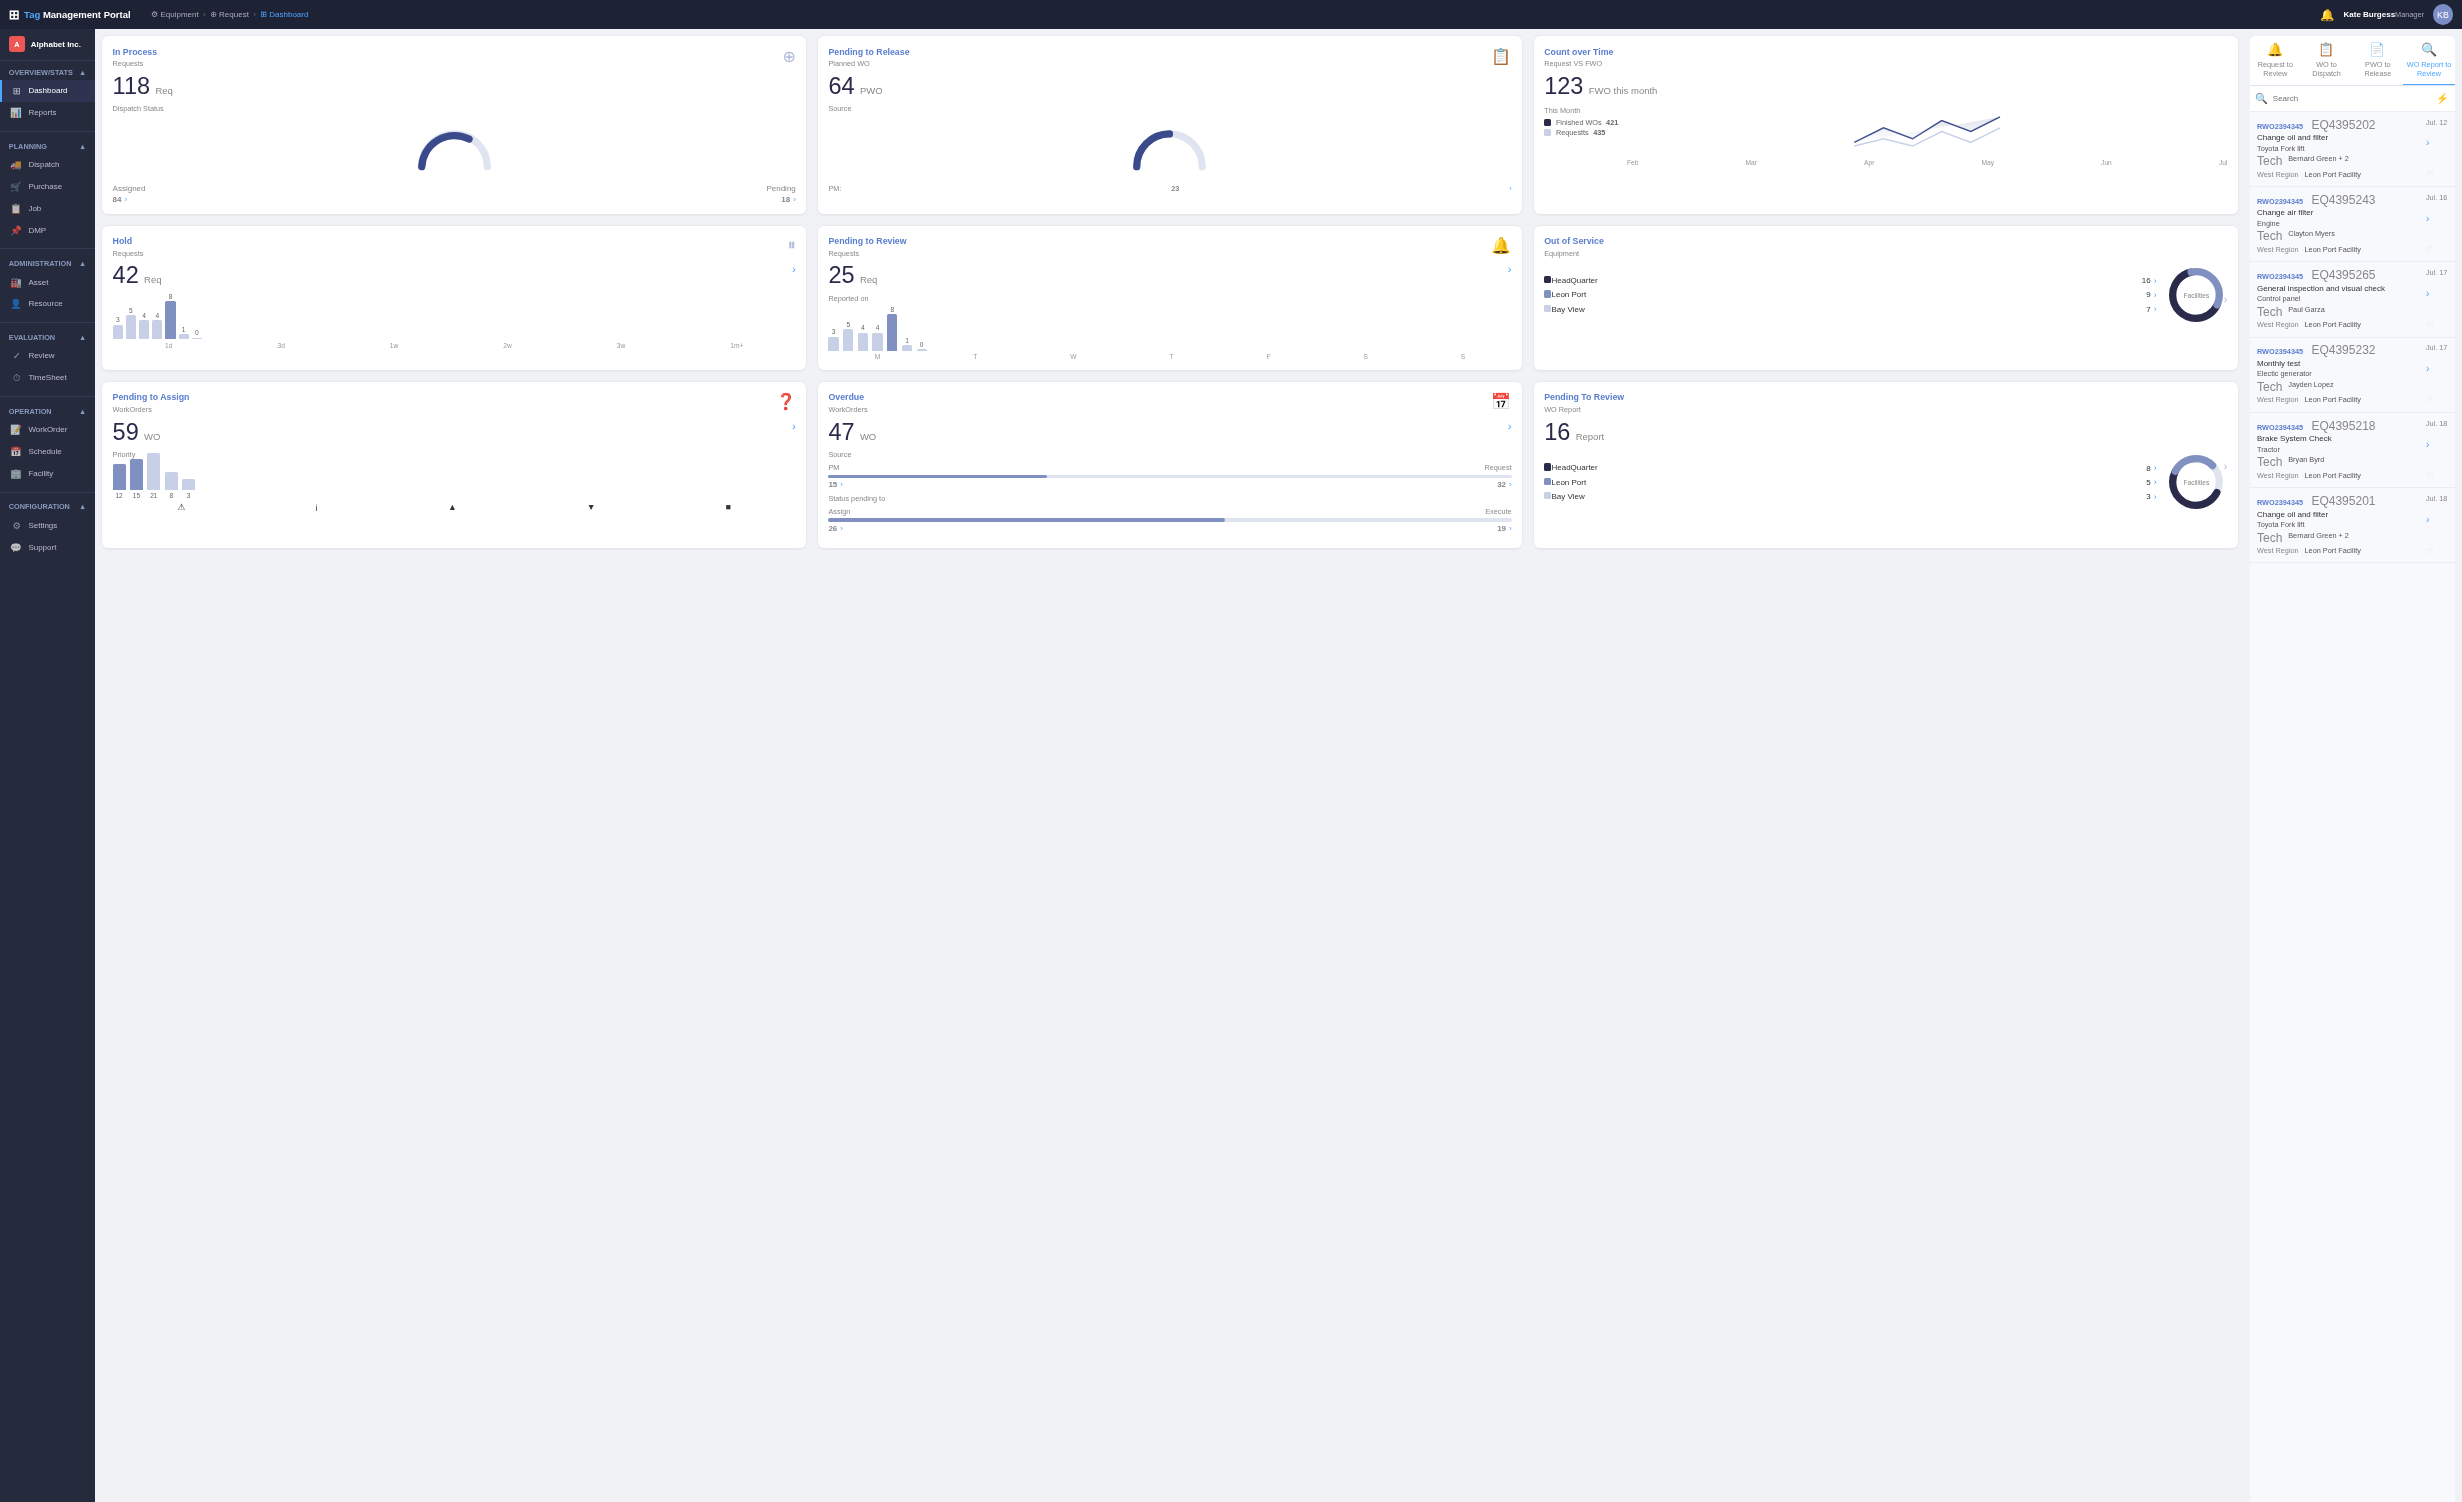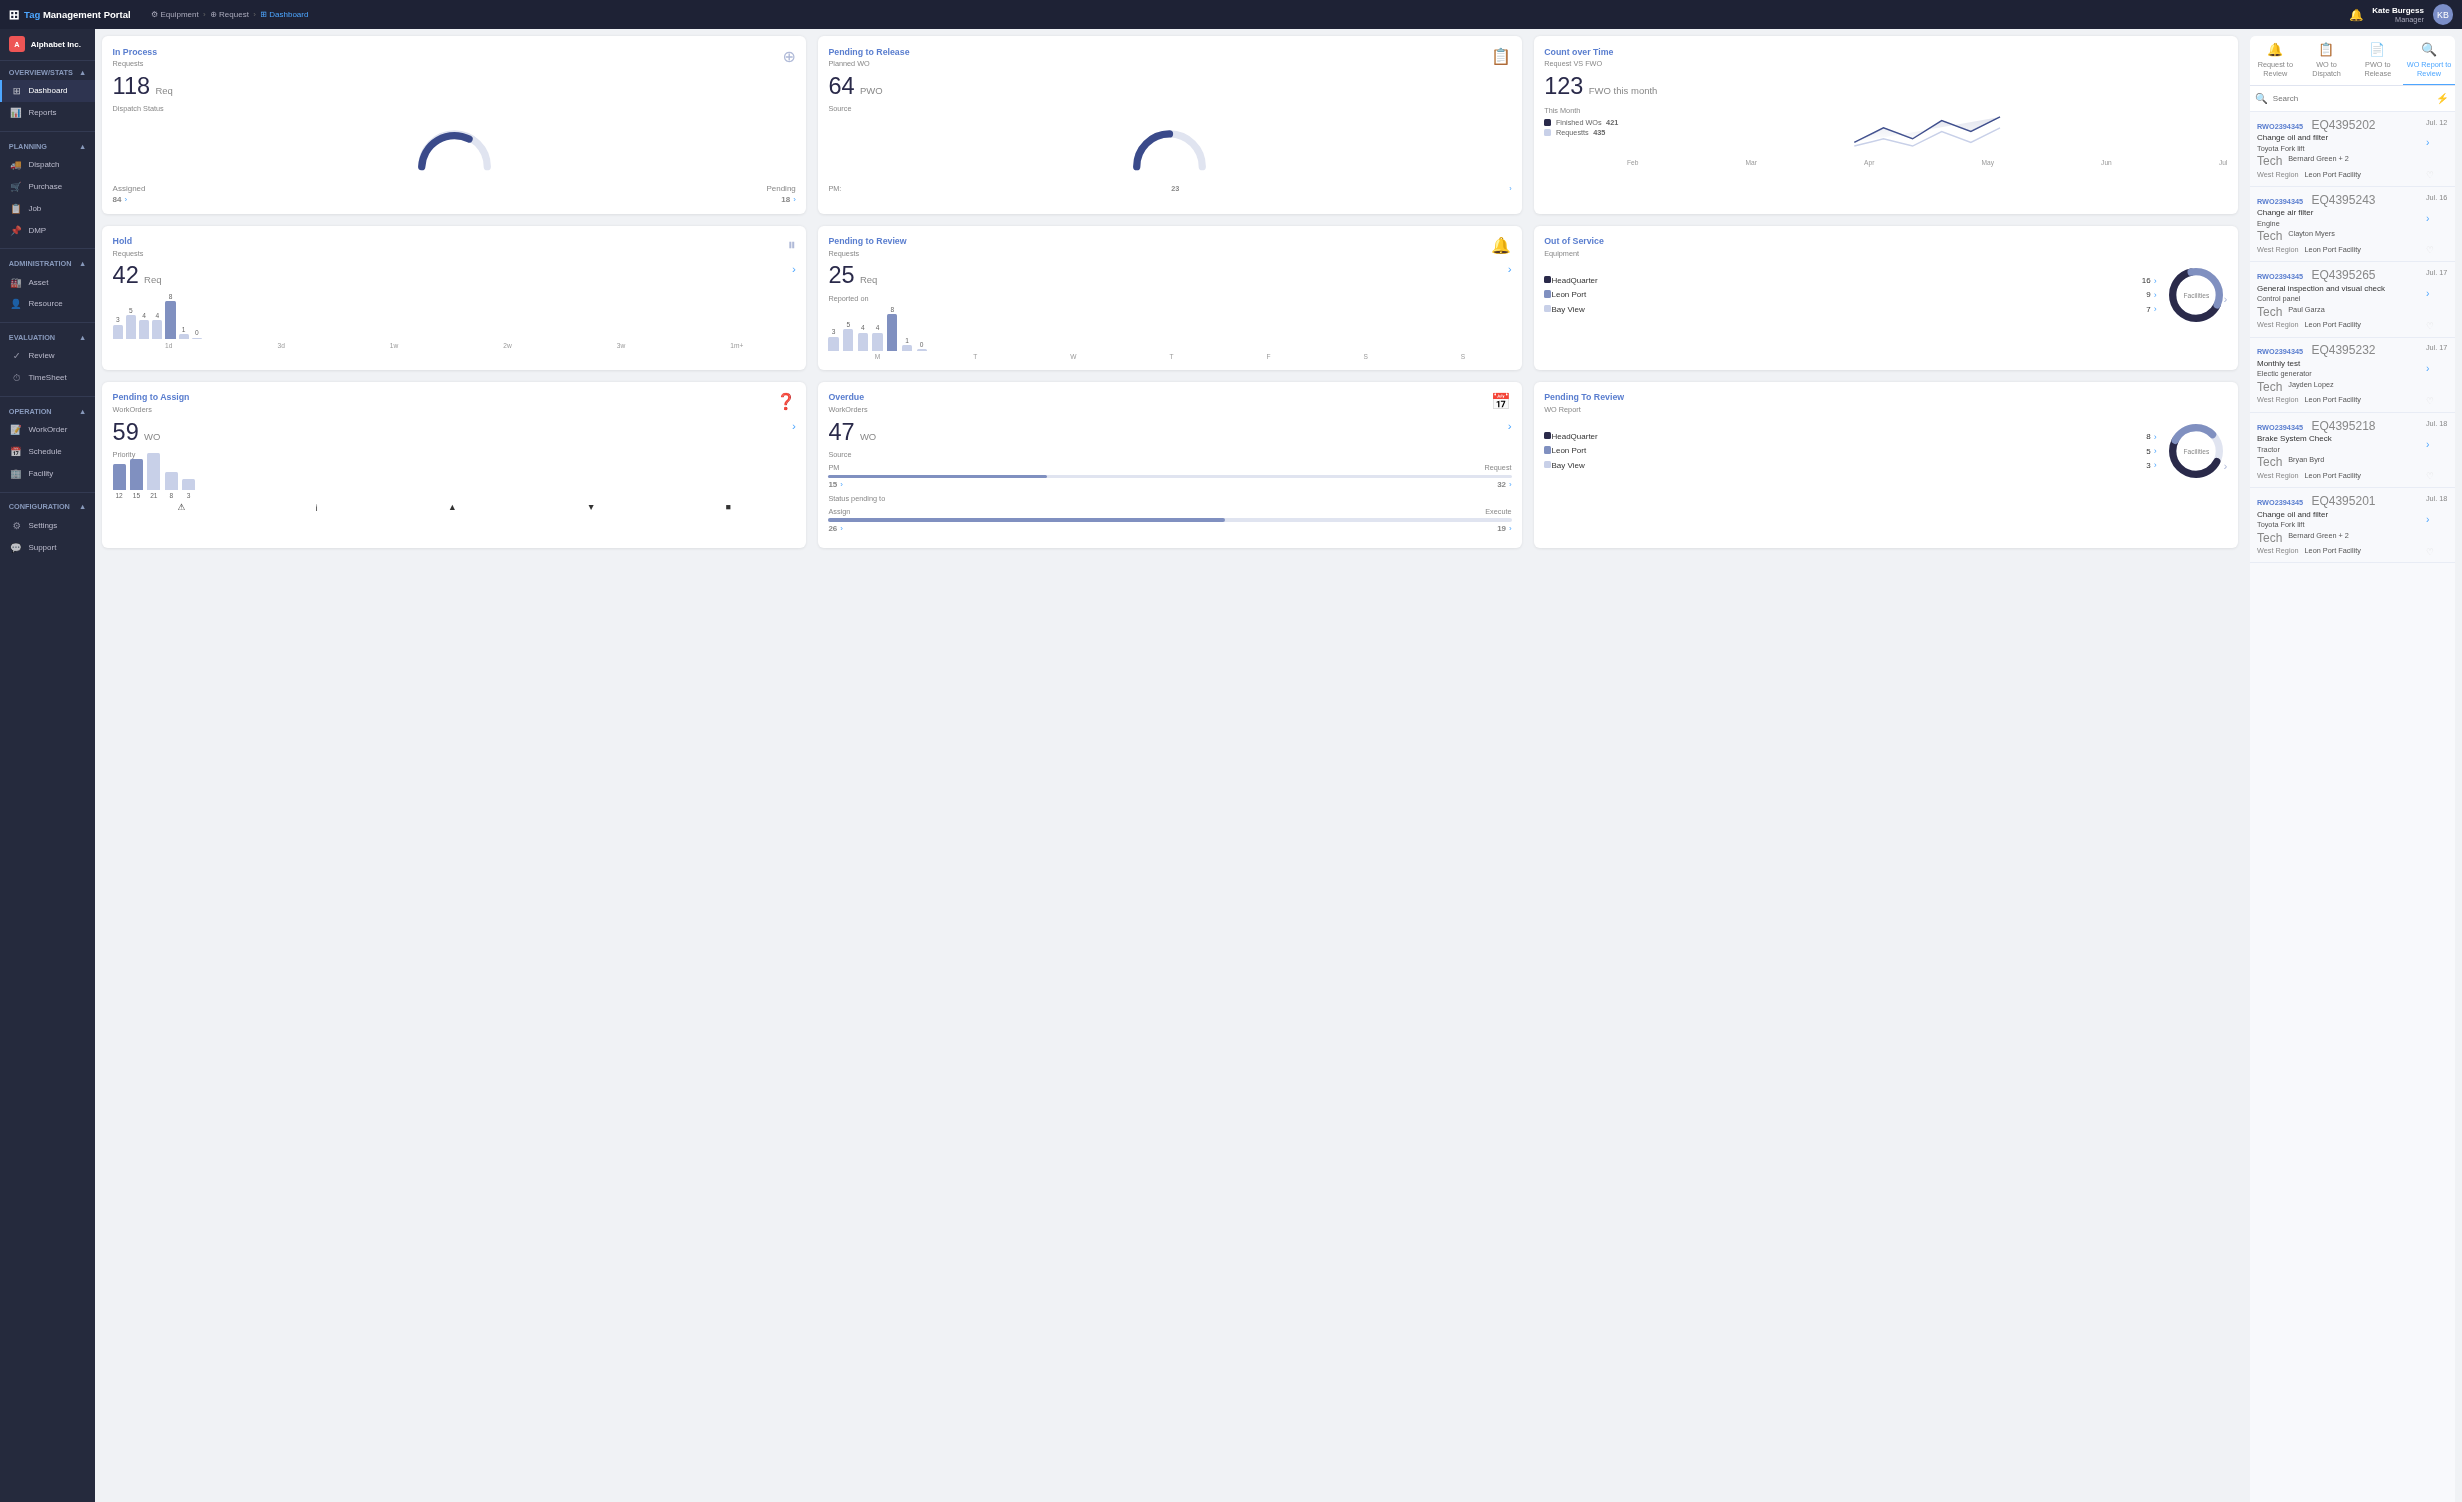--- a/index.html
+++ b/index.html
@@ -6,21 +6,21 @@
     body { font-family: 'Segoe UI', Arial, sans-serif; background: #f0f2f5; font-size: 8.8px; color: #333; display: flex; flex-direction: column; height: 100vh; overflow: hidden; }
 
     
     .top-nav { background: #1e2235; height: 29px; display: flex; align-items: center; padding: 0 8.8px; gap: 8.8px; flex-shrink: 0; }
     .top-nav .brand { color: #fff; font-size: 9.5px; font-weight: 600; display: flex; align-items: center; gap: 4.4px; }
     .breadcrumb { display: flex; align-items: center; gap: 4.4px; color: #aab; font-size: 8px; margin-left: 11.7px; }
     .breadcrumb .sep { color: #666; }
     .breadcrumb .active { color: #4da6ff; }
     .top-nav-right { margin-left: auto; display: flex; align-items: center; gap: 8.8px; color: #ccc; font-size: 8px; }
     .bell-icon { font-size: 11.7px; cursor: pointer; }
-    .user-info { display: flex; flex-direction: column; align-items: flex-end; text-align: center; }
+    .user-info { display: flex; align-items: flex-end; text-align: center; }
     .user-name { color: #fff; font-weight: 600; font-size: 8px; }
     .user-role { color: #aab; font-size: 7.3px; }
     .avatar { width: 20.5px; height: 20.5px; border-radius: 50%; background: #7b8ec8; display: flex; align-items: center; justify-content: center; color: #fff; font-size: 8.8px; }
 
     
     .main-layout { display: flex; flex: 1; overflow: hidden; }
 
     
     .sidebar { width: 95px; background: #252a3d; color: #ccc; display: flex; flex-direction: column; overflow-y: auto; flex-shrink: 0; }
     .sidebar-company { padding: 7.3px 8.8px; display: flex; align-items: center; gap: 5.9px; border-bottom: 0.7px solid #333a52; }
@@ -711,20 +711,24 @@
             <span class="arrow-sm">›</span>
           </div>
         </div>
       </div>
     </div>
 
     <div class="card">
       <div class="card-title">Pending To Review</div>
       <div class="card-subtitle">WO Report</div>
       <span class="card-arrow">›</span>
+      <div>
+        <span class="card-big-num">16</span>
+        <span class="card-big-unit">Report</span>
+      </div>
       <div style="display:flex; gap:8.8px; align-items:center; margin-top:5.9px;">
         <div style="flex:1;">
           <div class="location-row">
             <span><span class="legend-dot" style="background:#2a2a4a;"></span>HeadQuarter</span>
             <span class="location-count">8 <span class="location-arrow">›</span></span>
           </div>
           <div class="location-row">
             <span><span class="legend-dot" style="background:#8090c0;"></span>Leon Port</span>
             <span class="location-count">5 <span class="location-arrow">›</span></span>
           </div>

